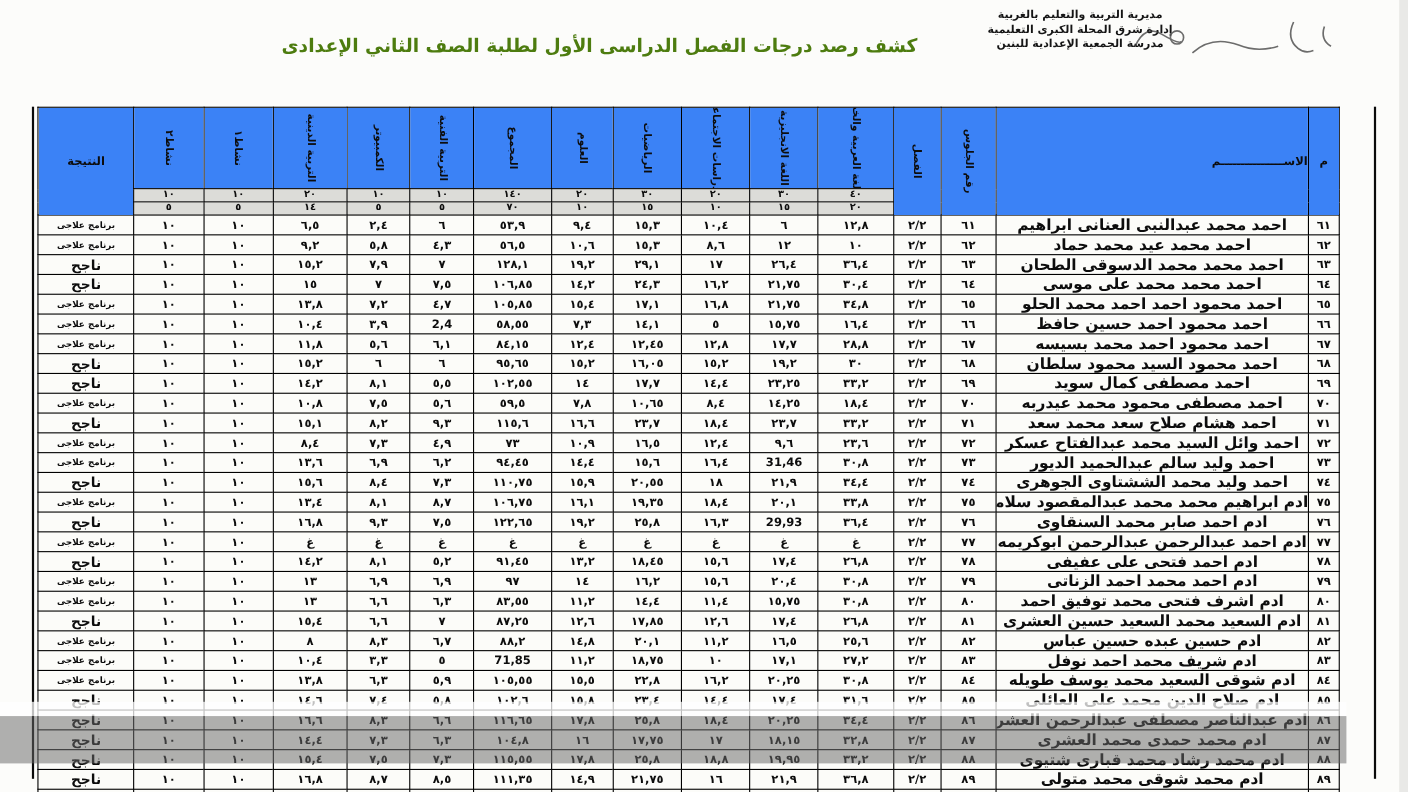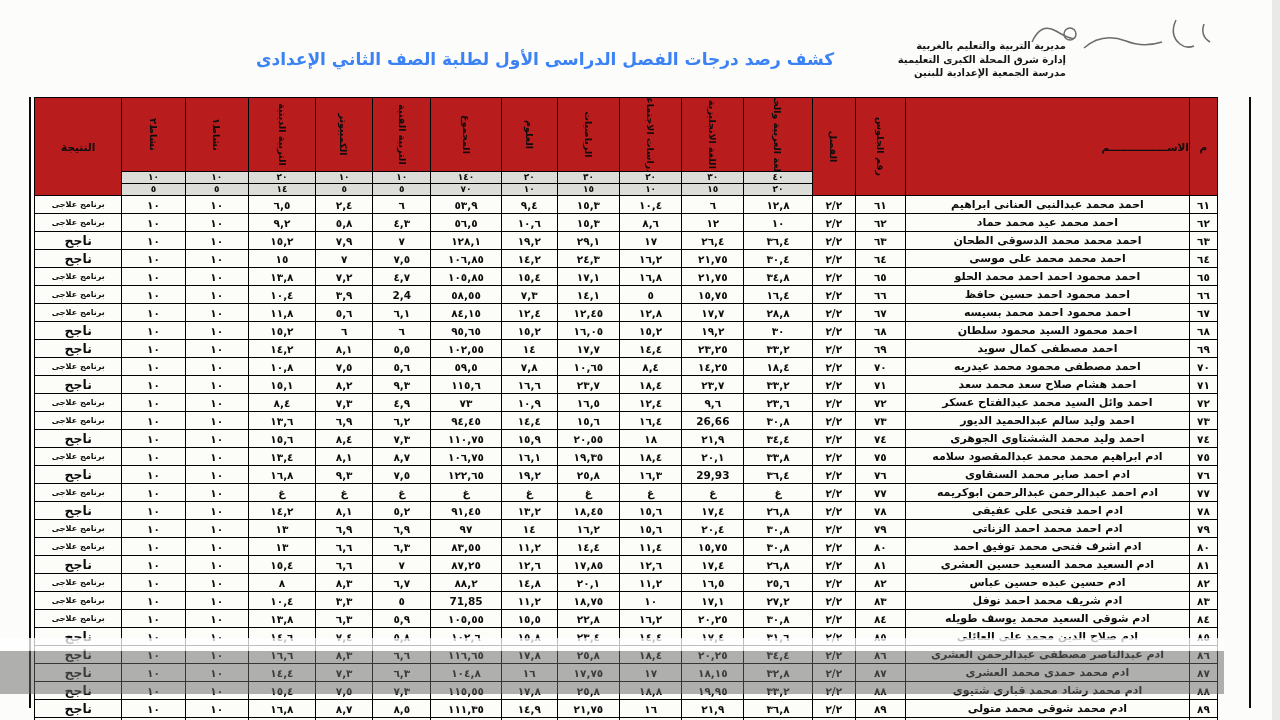--- a/index.html
+++ b/index.html
@@ -1,38 +1,38 @@
 <!DOCTYPE html>
 <html lang="ar" dir="rtl"><head>
 <meta charset="utf-8">
 <style>
   html,body{margin:0;padding:0;background:#ffffff;}
   .page{position:relative;width:1280px;height:720px;overflow:hidden;
         background:#fcfcfa;font-family:"DejaVu Sans",sans-serif;color:#0d0d0d;direction:rtl;}
   
-  .org{position:absolute;top:7px;right:214px;text-align:right;font-weight:bold;
-       font-size:10px;line-height:1.35;white-space:nowrap;color:#151515;margin-top:32px;}
-  .title1{position:absolute;top:49px;right:435px;width:600px;text-align:center;
-          font-size:17px;font-weight:bold;white-space:nowrap;color:#3b82f6;}
+  .org{position:absolute;top:7px;right:214px;text-align:center;font-weight:bold;
+       font-size:10px;line-height:1.35;white-space:nowrap;color:#151515;}
+  .title1{position:absolute;top:32px;right:435px;width:600px;text-align:center;
+          font-size:17px;font-weight:bold;white-space:nowrap;color:#4d7c0f;}
   .title2{position:absolute;top:74px;right:640px;width:260px;text-align:center;
           font-size:14.5px;font-weight:bold;white-space:nowrap;color:#111;}
   .scribble{position:absolute;top:12px;left:1018px;width:225px;height:52px;z-index:3;}
   
   table.grades{position:absolute;top:97px;right:62px;border-collapse:collapse;
                table-layout:fixed;width:1184px;background:#fbfbf8;direction:rtl;}
   .grades th,.grades td{border:1px solid #000;padding:0;text-align:center;
                vertical-align:middle;font-weight:bold;overflow:hidden;}
-  .grades thead th{background:#b91c1c;font-size:10.5px;}
+  .grades thead th{background:#3b82f6;font-size:10.5px;}
   .hrow1 th{height:73px;position:relative;}
   .vwrap{position:absolute;inset:0;display:flex;align-items:center;justify-content:center;}
   .vlabel{display:inline-block;transform:rotate(90deg);white-space:nowrap;
           font-size:9.5px;letter-spacing:-0.3px;}
   .maxmin td{background:#dcdcd8;font-size:9px;height:11px;line-height:11px;}
   tbody td{height:17px;font-size:10.5px;white-space:nowrap;background:#fcfcf9;}
-  td.c-name{font-size:11px;}
+  td.c-name{font-size:14px;}
   td.c-result{font-size:8px;letter-spacing:-0.2px;}
   td.c-result.pass{font-size:12.5px;letter-spacing:0;margin-top:33px;}
   th.name-h{font-size:12px;text-align:right;}
   th.serial-h{font-size:11px;}
   th.result-h{font-size:11px;}
   
   .frame-line{position:absolute;top:97px;width:2px;height:611px;background:#0a0a0a;z-index:2;}
   .frame-left{left:1249px;}   
   .frame-right{left:29px;}
   
@@ -396,21 +396,21 @@
           <td class="c-act1">١٠</td>
           <td class="c-act2">١٠</td>
           <td class="c-result">برنامج علاجى</td>
         </tr>
         <tr>
           <td class="c-no">٧٣</td>
           <td class="c-name">احمد وليد سالم عبدالحميد الديور</td>
           <td class="c-seat">٧٣</td>
           <td class="c-cls">٢/٢</td>
           <td class="c-ar">٣٠,٨</td>
-          <td class="c-en">26,66</td>
+          <td class="c-en">31,46</td>
           <td class="c-soc">١٦,٤</td>
           <td class="c-math">١٥,٦</td>
           <td class="c-sci">١٤,٤</td>
           <td class="c-total">٩٤,٤٥</td>
           <td class="c-art">٦,٢</td>
           <td class="c-comp">٦,٩</td>
           <td class="c-rel">١٣,٦</td>
           <td class="c-act1">١٠</td>
           <td class="c-act2">١٠</td>
           <td class="c-result">برنامج علاجى</td>

